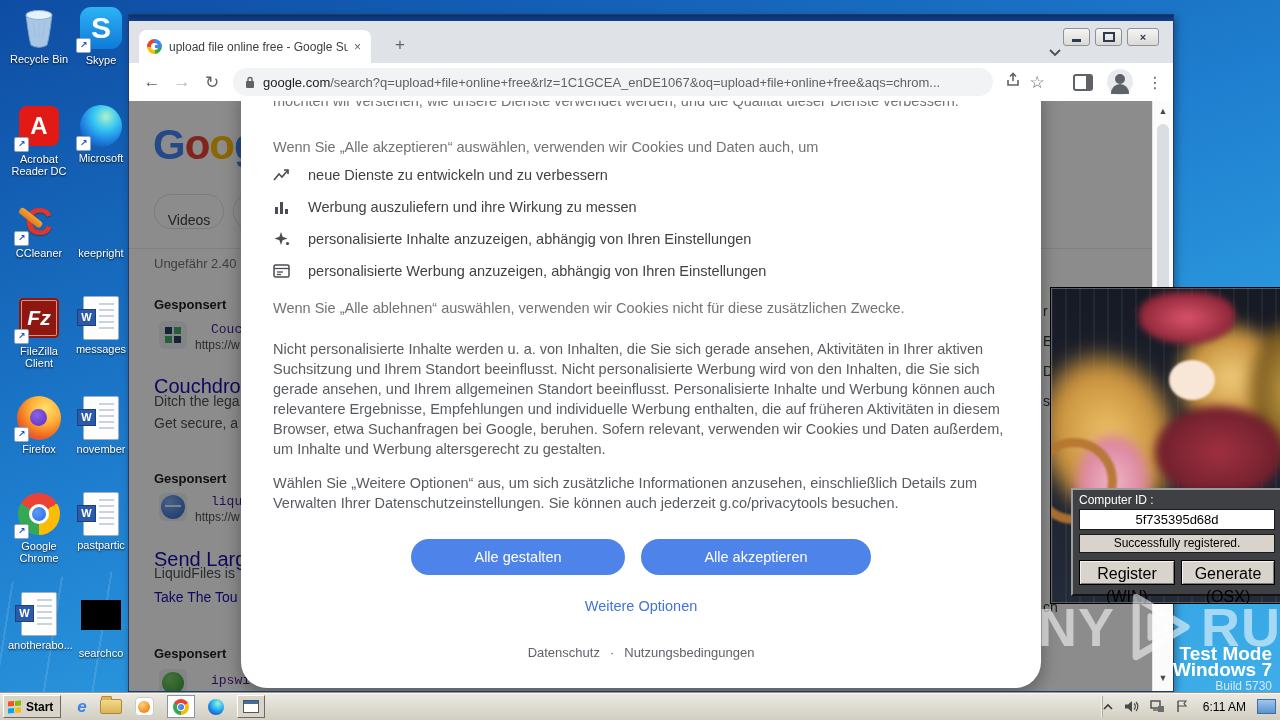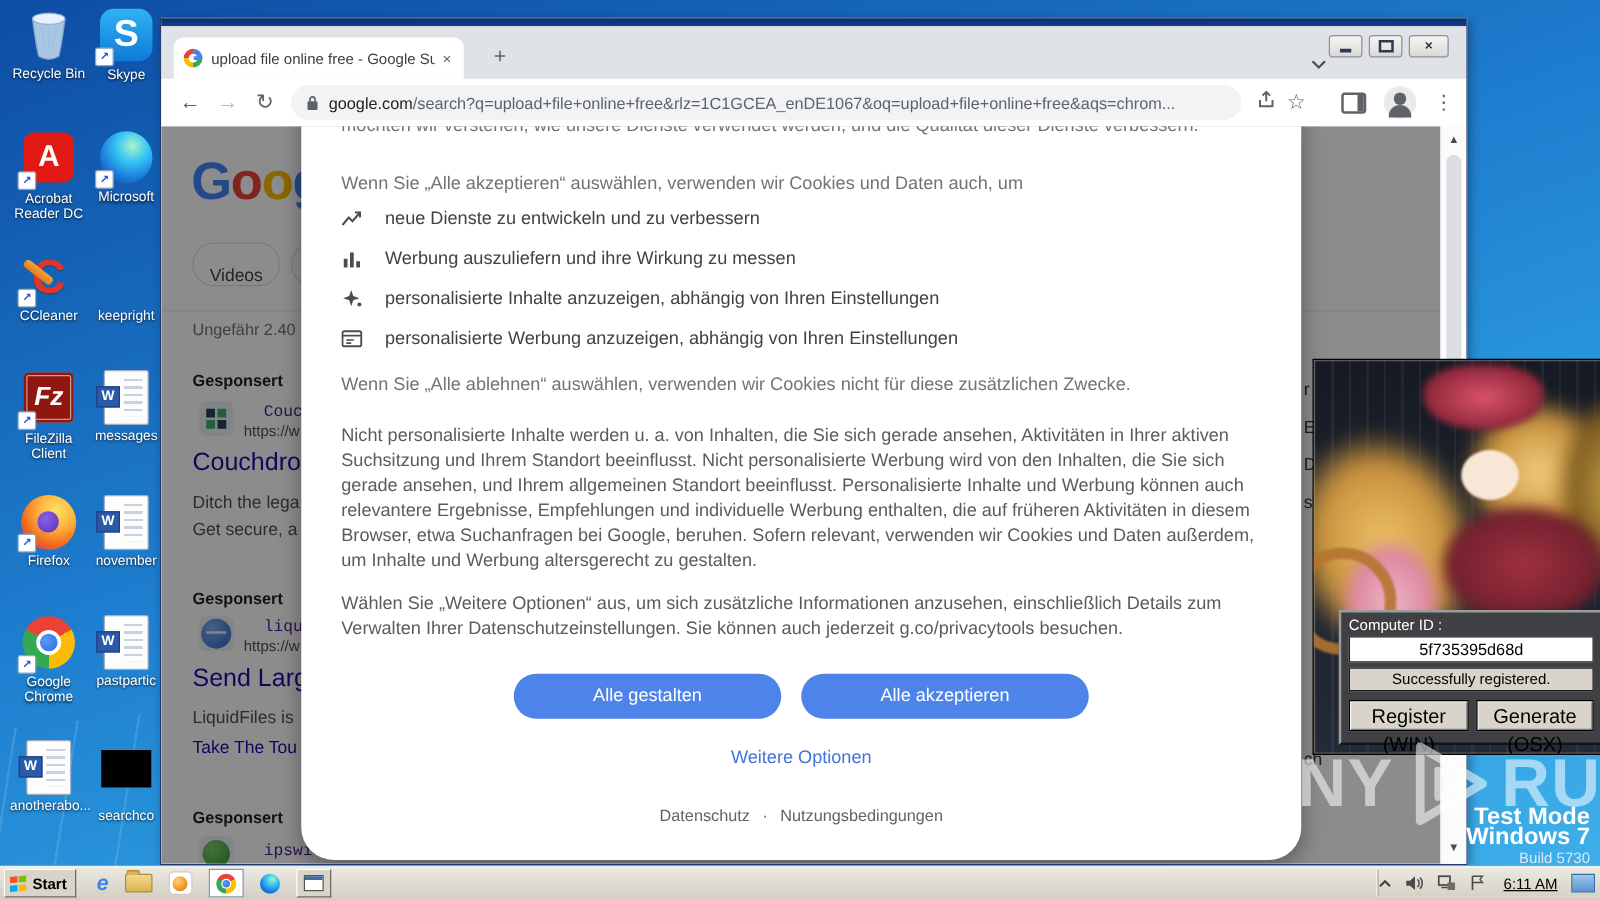--- a/index.html
+++ b/index.html
@@ -100,21 +100,21 @@
   .fav{position:absolute;left:30px;width:28px;height:28px;border-radius:6px;background:#eef1f4;
     display:flex;align-items:center;justify-content:center;}
   .cd-grid{width:16px;height:16px;display:grid;grid-template-columns:7px 7px;grid-gap:2px;}
   .cd-grid i{width:7px;height:7px;}
   .cd1{background:#27425f}.cd2{background:#3fae6a}
   .globe{width:24px;height:24px;border-radius:50%;background:radial-gradient(circle at 35% 30%,#7fb0f0,#2f62c8);position:relative;}
   .globe::after{content:"";position:absolute;left:4px;top:10px;right:4px;height:2px;background:rgba(255,255,255,.85);}
   .ips{width:22px;height:22px;border-radius:50%;background:radial-gradient(circle at 35% 30%,#7fd06a,#2f9a34);}
   .adname{position:absolute;left:82px;font-size:13px;color:#4c1d95;white-space:nowrap;font-family:Liberation Mono, monospace;}
   .adurl{position:absolute;left:66px;font-size:12px;color:#4d5156;white-space:nowrap;}
-  .adtitle{position:absolute;left:25px;font-size:20px;color:#1a0dab;white-space:nowrap;}
+  .adtitle{position:absolute;left:25px;font-size:20px;color:#1a0dab;white-space:nowrap;margin-top:16px;}
   .addesc{position:absolute;left:25px;font-size:14px;color:#4d5156;white-space:nowrap;}
   .adlink{color:#1a0dab;}
   .frag{position:absolute;left:914px;font-size:14px;color:#30343a;white-space:nowrap;}
   #dim{position:absolute;left:0;top:0;bottom:0;right:20px;background:rgba(0,0,0,.45);}
   
   #pagescroll{position:absolute;right:0;top:0;bottom:0;width:20px;background:#fbfbfb;
     border-left:1px solid #e4e4e4;text-align:center;}
   #pagescroll .sarr{color:#4a4a4a;font-size:9px;line-height:14px;display:block;}
   #pagescroll .up{margin-top:3px;}
   #pagescroll .thumb{width:12px;height:170px;margin:6px auto 0;background:#dadde1;border-radius:6px;}
@@ -202,21 +202,21 @@
   .qlbox.active{background:#fff;border:1px solid #8a94a4;}
   .qlbox.bevel{background:#d8d4ca;border-top:1px solid #fff;border-left:1px solid #fff;
     border-right:1px solid #6d6a63;border-bottom:1px solid #6d6a63;}
   .chr.small{width:16px;height:16px;margin:0;}
   .chr.small::before{left:4px;top:4px;width:8px;height:8px;}
   .chr.small::after{left:5px;top:5px;width:6px;height:6px;}
   .edgec.small{width:16px;height:16px;margin:0;}
   .appwin{width:14px;height:11px;background:#fff;border:1px solid #555;position:relative;}
   .appwin::before{content:"";position:absolute;left:0;right:0;top:0;height:3px;background:#3a6ea5;}
   #tray{margin-left:auto;display:flex;align-items:center;gap:11px;padding-right:4px;height:21px;
-    border-left:1px solid #aaa79c;box-shadow:-1px 0 0 #f4f3ef;text-decoration:underline;}
+    border-left:1px solid #aaa79c;box-shadow:-1px 0 0 #f4f3ef;}
   .clock{font-size:12px;color:#000;margin-left:4px;}
   .showdesk{width:17px;height:13px;background:linear-gradient(#9ec7ee,#5b93d0);border:1px solid #3a6ea5;}
   .trayic{display:flex;align-items:center;}
 </style>
 </head>
 <body>
 
 <div id="desktop">
   <div class="ray"></div>
 

